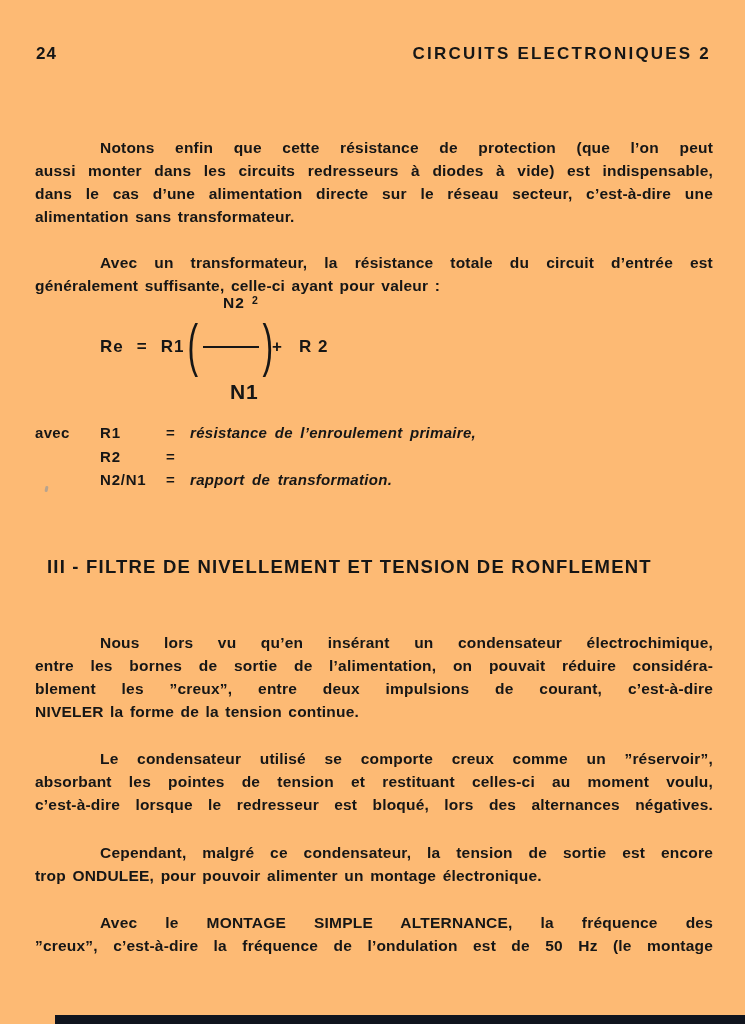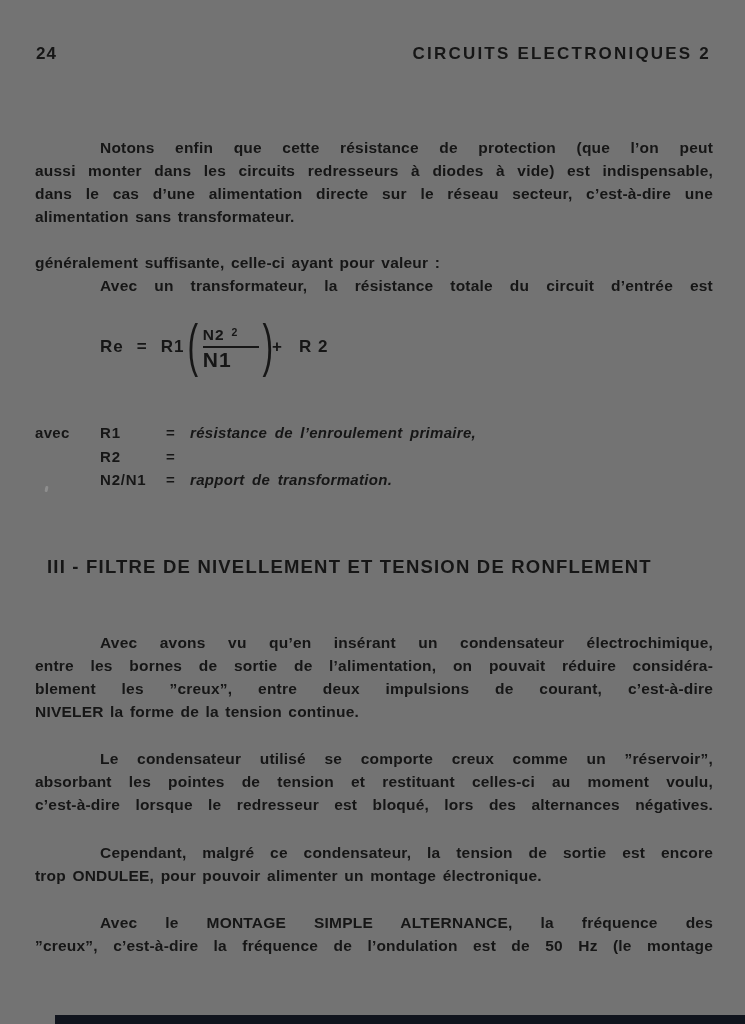--- a/index.html
+++ b/index.html
@@ -1,19 +1,19 @@
 <!DOCTYPE html>
 <html><head>
 <meta charset="utf-8">
 <style>
   html,body{margin:0;padding:0;background:#e8e8e8;}
   .page{
     position:relative;
     width:745px;height:1024px;
-    background:#737373;
+    background:#fdba74;
     overflow:hidden;
     font-family:"Liberation Sans",sans-serif;
     color:#161616;
     -webkit-font-smoothing:antialiased;
   }
   
   .page-number{
     position:absolute;left:36px;top:44px;
     font-size:17px;font-weight:700;letter-spacing:1px;
   }
@@ -45,22 +45,22 @@
   }
   .formula .tok{white-space:pre;}
   .f-eq{margin:0 13px;}
   .f-coef{margin-right:3px;}
   .paren{
     font-size:58px;font-weight:400;line-height:1;
     transform:scaleX(0.55);display:inline-block;
     margin:0 -4px;position:relative;top:-2px;
   }
   .frac{
-    display:inline-flex;flex-direction:column;align-items:flex-start;
-    margin:0 3px;min-width:56px;
+    display:inline-flex;flex-direction:column;align-items:flex-end;
+    margin:0 3px;min-width:56px;gap:32px;
   }
   .frac .num-row{
     display:flex;align-items:flex-start;
     font-size:15.5px;font-weight:700;letter-spacing:1px;line-height:18px;
   }
   .frac .exp{
     font-size:10.5px;font-weight:700;margin-left:7px;
     transform:translateY(-3px);
   }
   .frac .bar{
@@ -108,22 +108,22 @@
   <div class="doc-title">CIRCUITS ELECTRONIQUES 2</div>
 
   <div class="para p1">
     <div class="ln ind">Notons enfin que cette résistance de protection (que l’on peut</div>
     <div class="ln">aussi monter dans les circuits redresseurs à diodes à vide) est indispensable,</div>
     <div class="ln">dans le cas d’une alimentation directe sur le réseau secteur, c’est-à-dire une</div>
     <div class="ln end">alimentation sans transformateur.</div>
   </div>
 
   <div class="para p2">
+    <div class="ln ind">Avec un transformateur, la résistance totale du circuit d’entrée est</div>
     <div class="ln end">généralement suffisante, celle-ci ayant pour valeur :</div>
-    <div class="ln ind">Avec un transformateur, la résistance totale du circuit d’entrée est</div>
   </div>
 
   <div class="formula">
     <span class="tok">Re</span>
     <span class="tok f-eq">=</span>
     <span class="tok f-coef">R1</span>
     <span class="paren">(</span>
     <span class="frac">
       <span class="num-row">
         <span>N2</span>
@@ -155,21 +155,21 @@
       <span class="def-eq">=</span>
       <span class="def-desc">rapport de transformation.</span>
     </div>
   </div>
 
   <div class="scan-speck"></div>
 
   <div class="section-heading">III - FILTRE DE NIVELLEMENT ET TENSION DE RONFLEMENT</div>
 
   <div class="para p3">
-    <div class="ln ind">Avec avons vu qu’en insérant un condensateur électrochimique,</div>
+    <div class="ln ind">Nous lors vu qu’en insérant un condensateur électrochimique,</div>
     <div class="ln">entre les bornes de sortie de l’alimentation, on pouvait réduire considéra-</div>
     <div class="ln">blement les ”creux”, entre deux impulsions de courant, c’est-à-dire</div>
     <div class="ln end">NIVELER la forme de la tension continue.</div>
   </div>
 
   <div class="para p4">
     <div class="ln ind">Le condensateur utilisé se comporte creux comme un ”réservoir”,</div>
     <div class="ln">absorbant les pointes de tension et restituant celles-ci au moment voulu,</div>
     <div class="ln">c’est-à-dire lorsque le redresseur est bloqué, lors des alternances négatives.</div>
   </div>

